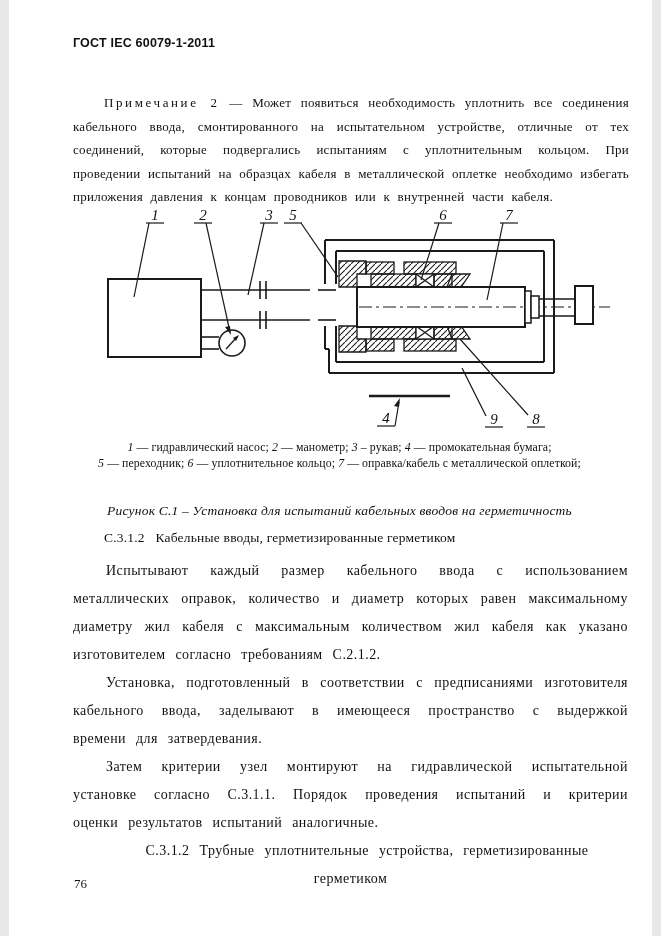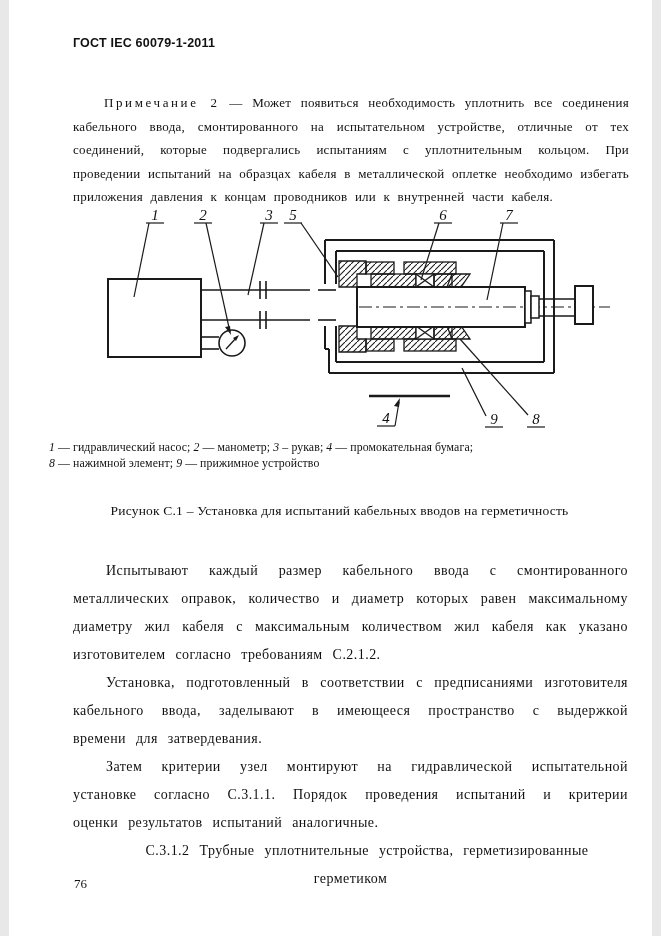--- a/index.html
+++ b/index.html
@@ -15,26 +15,26 @@
   }
   .note{
     position:absolute;left:64px;top:59px;width:556px;
     font-size:13px;line-height:23.5px;text-align:justify;
     text-indent:31px;word-spacing:4px;letter-spacing:.25px;margin-top:32px;
   }
   .note .spaced{letter-spacing:2.6px;}
   .figure-svg{position:absolute;left:0;top:198px;width:661px;height:240px;}
   .legend{
     position:absolute;left:40px;top:440px;width:581px;
-    font-size:11.8px;line-height:15.5px;letter-spacing:.1px;
+    font-size:11.8px;line-height:15.5px;text-align:center;letter-spacing:.1px;
   }
   .legend i{font-style:italic;}
   .fig-caption{
     position:absolute;left:50px;top:503px;width:561px;
-    font-size:13.5px;text-align:center;letter-spacing:.2px;
+    font-size:13.5px;text-align:center;letter-spacing:.2px;font-style:italic;
   }
   .h1{
     position:absolute;left:64px;top:530px;width:556px;
     font-size:13.5px;text-indent:31px;white-space:pre-wrap;letter-spacing:.2px;
   }
   .paras{position:absolute;left:64px;top:557px;width:555px;}
   .paras p{
     margin:0;font-size:14px;line-height:28px;text-align:justify;
     text-indent:33px;word-spacing:6px;letter-spacing:.45px;
   }
@@ -173,27 +173,28 @@
       <text x="434" y="220">6</text>
       <text x="500" y="220">7</text>
       <text x="377" y="423">4</text>
       <text x="485" y="424">9</text>
       <text x="527" y="424">8</text>
     </g>
   </svg>
 
   <div class="legend">
       <div><i>1</i> — гидравлический насос; <i>2</i> — манометр; <i>3</i> – рукав; <i>4</i> — промокательная бумага;</div>
-      <div><i>8</i> — нажимной элемент; <i>9</i> — прижимное устройство</div>
+      <div><i>5</i> — переходник; <i>6</i> — уплотнительное кольцо; <i>7</i> — оправка/кабель с металлической оплеткой;</div>
     </div>
 
   <div class="fig-caption">Рисунок С.1 – Установка для испытаний кабельных вводов на герметичность</div>
 
+  <div class="h1">С.3.1.2   Кабельные вводы, герметизированные герметиком</div>
 
   <div class="paras">
-    <p class="p1">Испытывают  каждый размер кабельного ввода с смонтированного металлических оправок, количество и диаметр которых равен максимальному диаметру жил кабеля с максимальным количеством жил кабеля как указано изготовителем согласно требованиям С.2.1.2.</p>
+    <p class="p1">Испытывают  каждый размер кабельного ввода с использованием металлических оправок, количество и диаметр которых равен максимальному диаметру жил кабеля с максимальным количеством жил кабеля как указано изготовителем согласно требованиям С.2.1.2.</p>
     <p class="p2">Установка, подготовленный в соответствии с предписаниями изготовителя кабельного ввода, заделывают в имеющееся пространство с выдержкой времени для затвердевания.</p>
     <p class="p3">Затем критерии узел монтируют на гидравлической испытательной установке согласно С.3.1.1. Порядок проведения испытаний и критерии оценки результатов испытаний аналогичные.</p>
     <p class="h2">С.3.1.2 Трубные уплотнительные устройства, герметизированные герметиком</p>
   </div>
 
   <div class="page-num">76</div>
 </div>
 
 </body></html>

